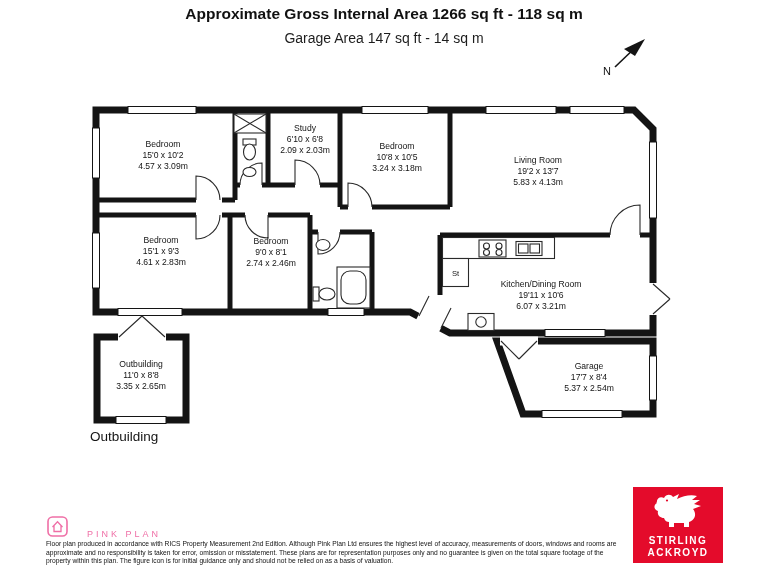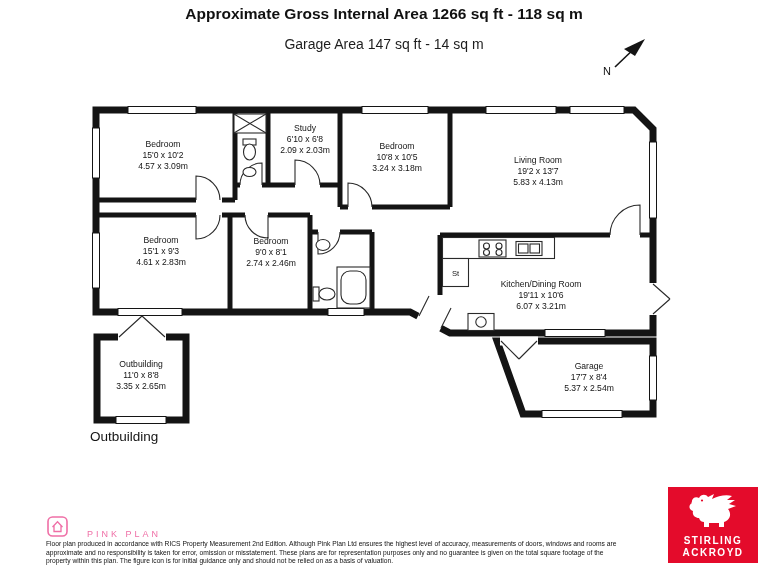--- a/index.html
+++ b/index.html
@@ -2,38 +2,38 @@
 <html><head>
 <meta charset="utf-8">
 <style>
   html,body{margin:0;padding:0}
   body{width:768px;height:576px;background:#fff;font-family:"Liberation Sans",sans-serif}
   .page{position:relative;width:768px;height:576px;background:#fff;overflow:hidden}
 
   .hdr{position:absolute;top:5px;left:0;width:100%;text-align:center}
   .t1{font-size:15.5px;font-weight:700;color:#111;line-height:1.18}
   .t2{font-size:14px;color:#1d1d1d;line-height:1.3}
-  .t2.first{margin-top:12px}
+  .t2.first{margin-top:6px}
 
   svg.plan{position:absolute;left:0;top:0}
   .wall-ext{fill:none;stroke:#141414;stroke-width:7}
   .wall-int{fill:none;stroke:#141414;stroke-width:5}
   .win{fill:#fff;stroke:#141414;stroke-width:1}
   .dgap{fill:#fff;stroke:none}
   .thin{fill:none;stroke:#2a2a2a;stroke-width:1.1}
   .fix{fill:#fff;stroke:#2a2a2a;stroke-width:1.1}
   .rtxt{font:8.6px "Liberation Sans",sans-serif;fill:#141414;text-anchor:middle}
   .sttxt{font:7.6px "Liberation Sans",sans-serif;fill:#141414;text-anchor:middle}
   .captxt{font:13.5px "Liberation Sans",sans-serif;fill:#141414}
   .ntxt{font:11px "Liberation Sans",sans-serif;fill:#141414}
 
   .pinkplan{position:absolute;left:46px;top:515px;display:flex;align-items:flex-end;gap:17px}
   .pp-text{color:#ef6fa6;font-size:9px;letter-spacing:3px;font-weight:400}
   .disclaimer{position:absolute;left:46px;top:540px;width:578px;font-size:6.7px;line-height:1.3;color:#111}
-  .agent{position:absolute;left:668px;top:487px;width:90px;height:76px}
+  .agent{position:absolute;left:633px;top:487px;width:90px;height:76px}
   .agtxt{font:700 10px "Liberation Sans",sans-serif;fill:#fff;letter-spacing:1.5px;text-anchor:middle}
 </style>
 </head>
 <body>
 
 <div class="page">
 
   <div class="hdr">
     <div class="t1">Approximate Gross Internal Area 1266 sq ft - 118 sq m</div>
     <div class="t2 first">Garage Area 147 sq ft - 14 sq m</div>

